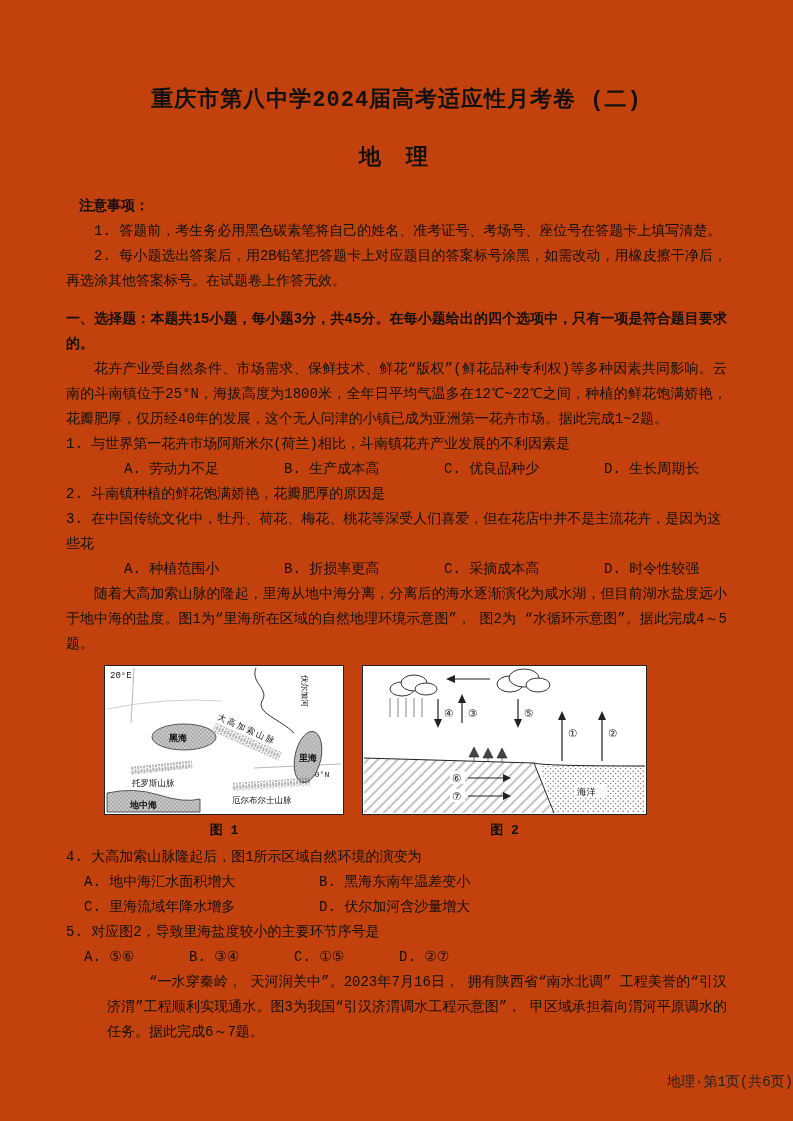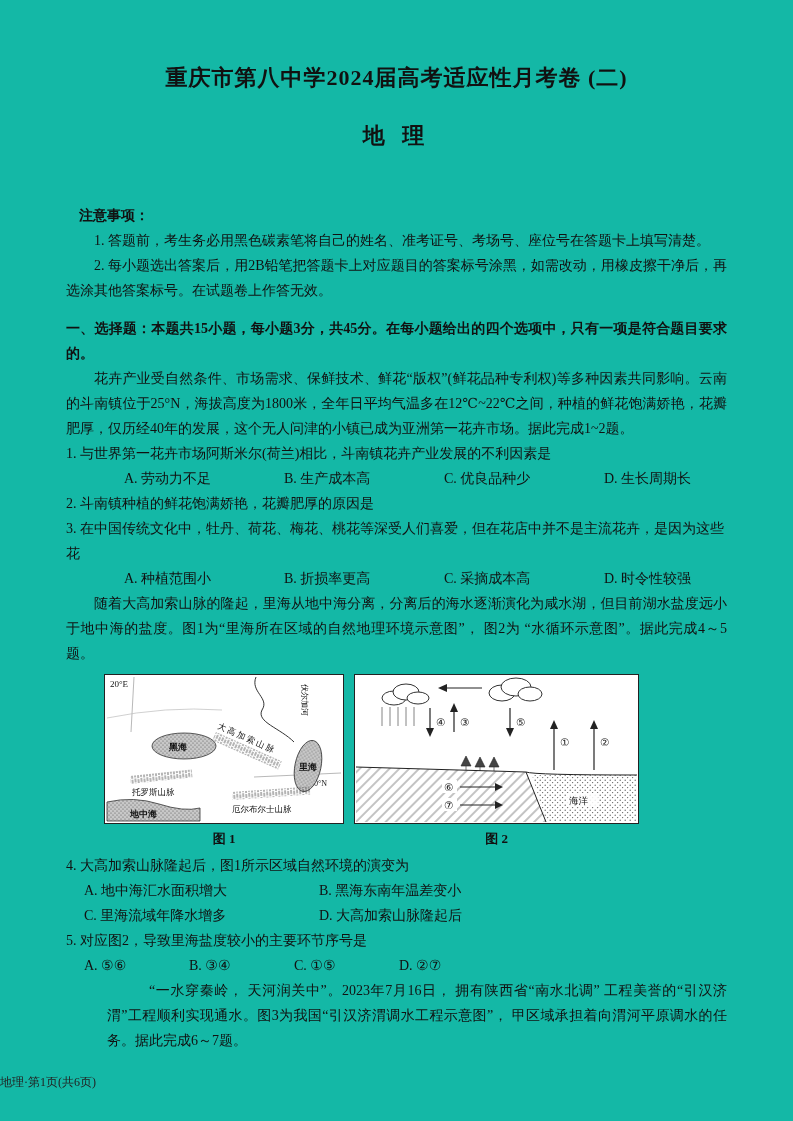--- a/index.html
+++ b/index.html
@@ -3,44 +3,45 @@
 <meta charset="utf-8">
 <style>
   * { margin:0; padding:0; box-sizing:border-box; }
   html,body { background:#ffffff; }
   body {
     font-family:"Liberation Serif","DejaVu Serif",serif;
     color:#111;
   }
   .page {
     width:793px; height:1121px;
-    padding:63px 66px 0 66px;
+    padding:84px 66px 0 66px;
     position:relative; overflow:hidden;
-    background:#14b8a6;
+    background:#c2410c;
+    font-family:Liberation Mono, monospace;
   }
   .title { font-size:22px; font-weight:bold; text-align:center; letter-spacing:1px; margin-bottom:28px; }
-  .subject { font-size:22px; font-weight:bold; text-align:center; letter-spacing:6px; margin-bottom:52px; }
+  .subject { font-size:22px; font-weight:bold; text-align:center; letter-spacing:6px; margin-bottom:22px; }
   p, .opts { font-size:14px; line-height:25px; }
   .bold { font-weight:bold;margin-left:13px; }
   .indent { text-indent:2em; text-align:justify; }
   .indent3 { text-indent:3em; text-align:justify;margin-left:41px; }
   .section-heading { margin-top:13px; text-align:justify; font-weight:bold; }
   .passage { text-indent:2em; text-align:justify; }
   .opts { padding-left:18px; }
   .opt { display:inline-block; vertical-align:top; }
   .ow120 { width:120px;margin-left:40px; }
   .ow235 { width:235px; }
   .ow105 { width:105px; }
-  .figures { display:flex; gap:10px; padding-left:38px; margin:8px 0 6px 0; }
+  .figures { display:flex; gap:18px; padding-left:38px; margin:8px 0 6px 0; }
   figure { text-align:center; }
   figcaption { font-size:13px; font-weight:bold; margin-top:3px; line-height:16px; }
   svg text { font-family:inherit; fill:#111; }
   .footer {
     position:absolute; left:0; bottom:30px; width:100%;
-    text-align:left; font-size:12px; color:#222;
+    text-align:right; font-size:14px; color:#222;
   }
 </style>
 </head>
 <body>
 
 <div class="page">
 
   <h1 class="title">重庆市第八中学2024届高考适应性月考卷 (二)</h1>
   <h2 class="subject">地 理</h2>
 
@@ -202,21 +203,21 @@
     </figure>
 
   </div>
 
   <div>
     <p>4. 大高加索山脉隆起后，图1所示区域自然环境的演变为</p>
     <div class="opts">
       <span class="opt ow235">A. 地中海汇水面积增大</span><span class="opt ow235">B. 黑海东南年温差变小</span>
     </div>
     <div class="opts">
-      <span class="opt ow235">C. 里海流域年降水增多</span><span class="opt ow235">D. 大高加索山脉隆起后</span>
+      <span class="opt ow235">C. 里海流域年降水增多</span><span class="opt ow235">D. 伏尔加河含沙量增大</span>
     </div>
   </div>
 
   <div>
     <p>5. 对应图2，导致里海盐度较小的主要环节序号是</p>
     <div class="opts">
       <span class="opt ow105">A. ⑤⑥</span><span class="opt ow105">B. ③④</span><span class="opt ow105">C. ①⑤</span><span class="opt ow105">D. ②⑦</span>
     </div>
   </div>
 

